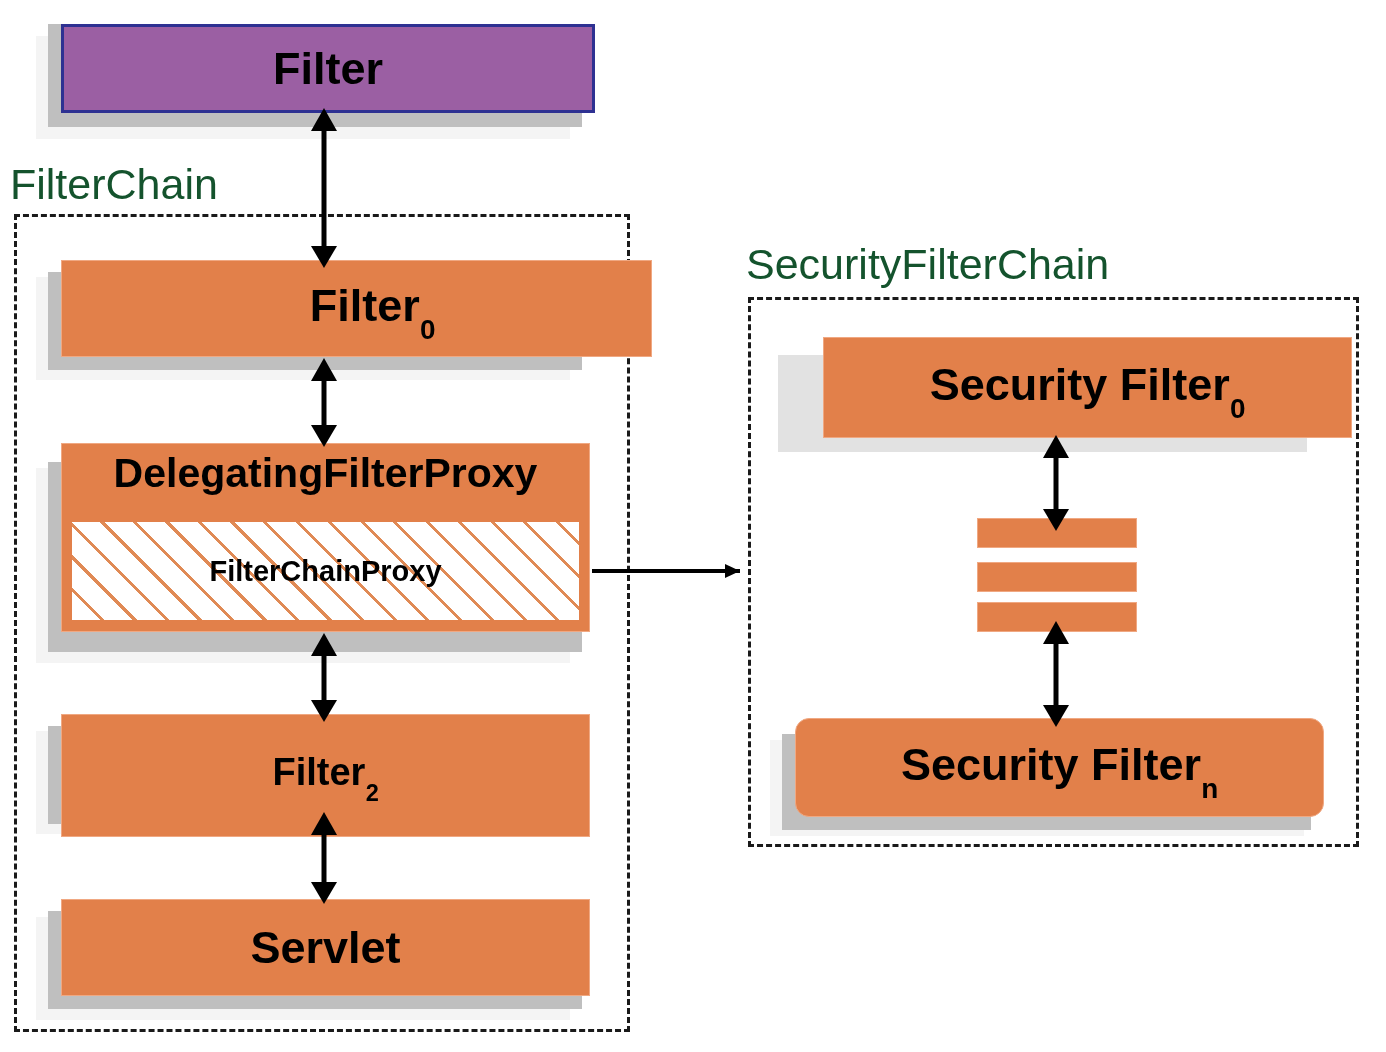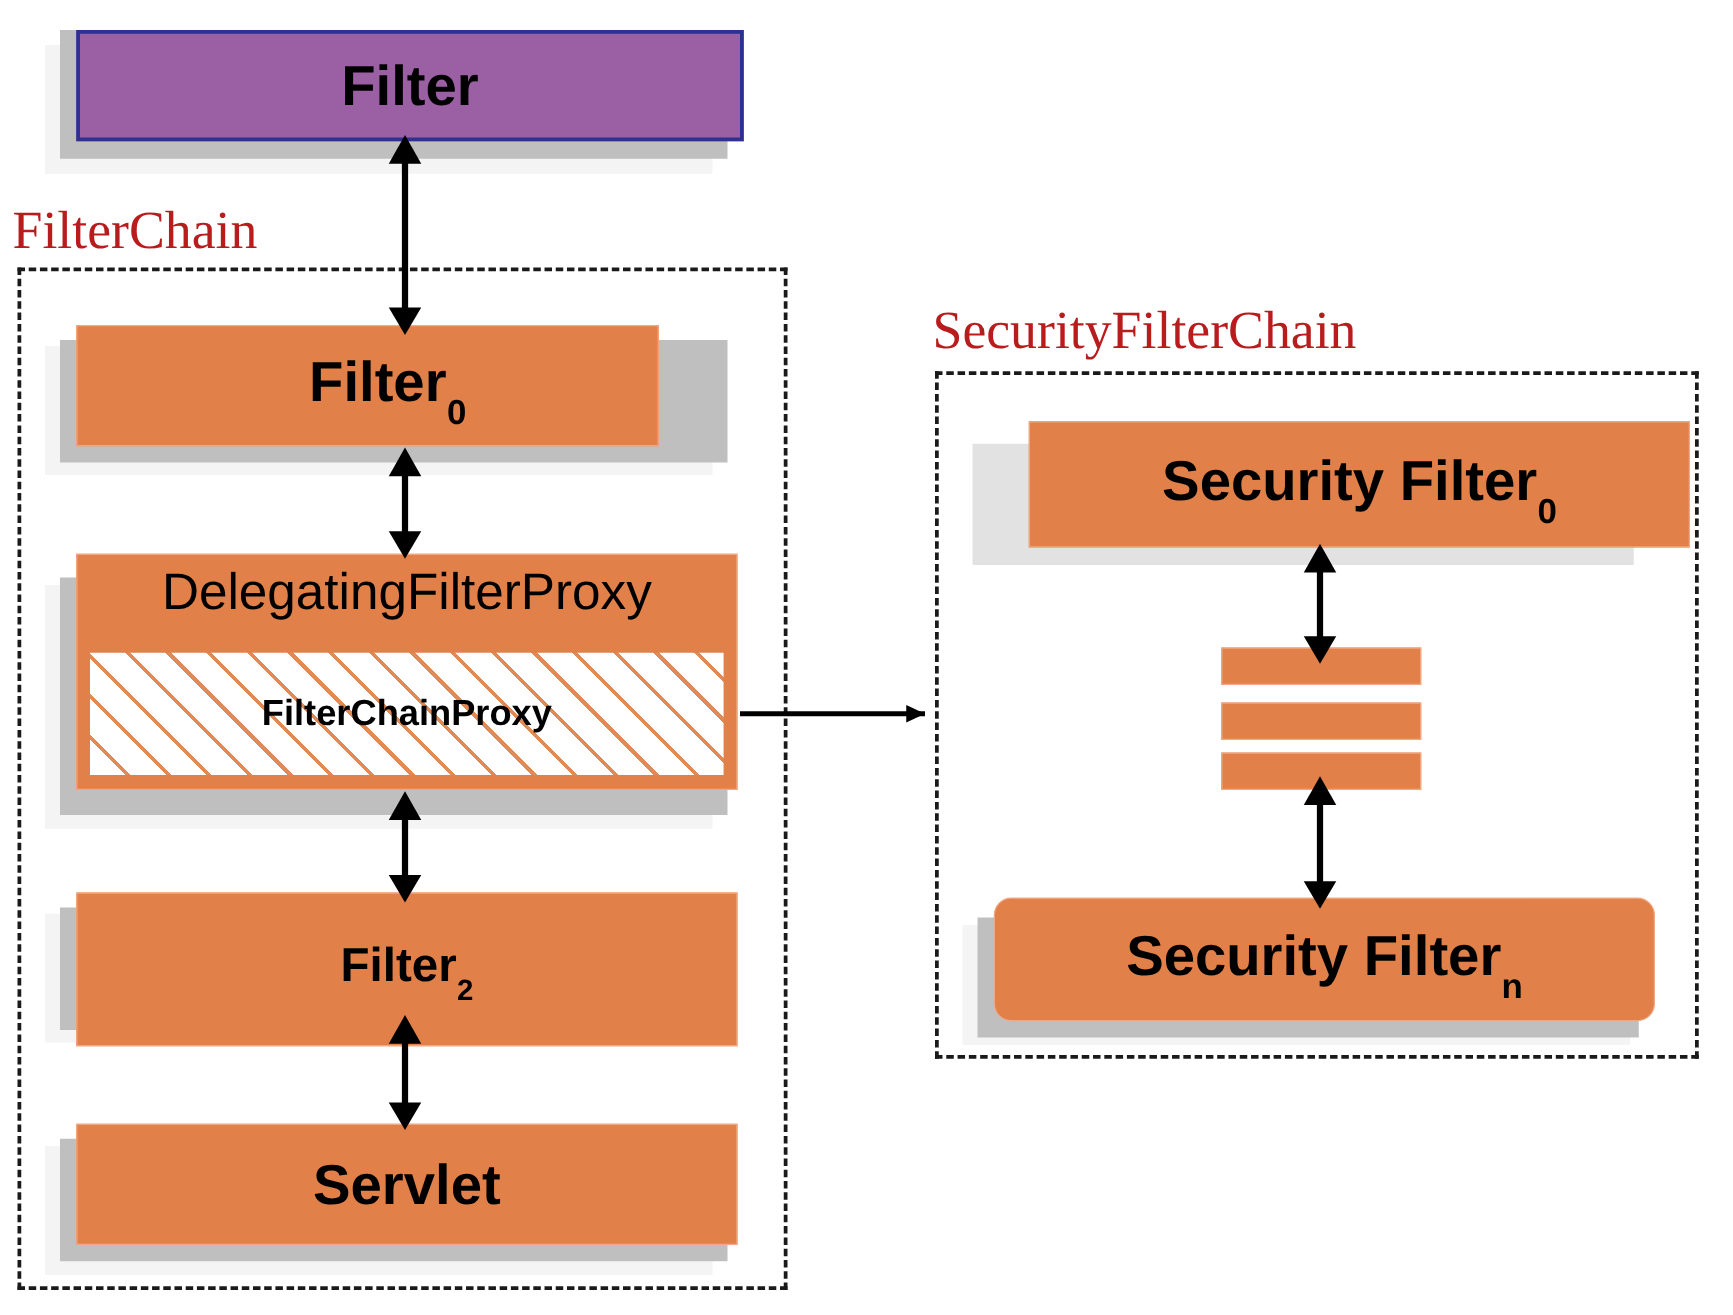--- a/index.html
+++ b/index.html
@@ -18,24 +18,24 @@
 
   
   .group-box {
     position: absolute;
     border: 3px dashed #1a1a1a;
     box-sizing: border-box;
     background: transparent;
   }
   .group-label {
     position: absolute;
-    font-family: Liberation Serif, serif;
+    font-family: Liberation Sans, sans-serif;
     font-size: 43px;
     font-weight: 400;
-    color: #b91c1c;
+    color: #14532d;
     white-space: nowrap;
     line-height: 1;
   }
 
   
   .node {
     position: absolute;
     box-sizing: border-box;
     display: flex;
     align-items: center;
@@ -91,21 +91,21 @@
     border: 1px solid #f0a882;
     box-sizing: border-box;
     z-index: 6;
   }
   .dfp-title {
     position: absolute;
     left: 0; right: 0;
     top: 8px;
     text-align: center;
     font-family: "Liberation Sans", sans-serif;
-    font-weight: normal;
+    font-weight: bold;
     font-size: 41px;
     color: #000;
     white-space: nowrap;
     line-height: 1.05;
   }
   .fcp-inner {
     position: absolute;
     box-sizing: border-box;
     background:
       repeating-linear-gradient(
@@ -159,21 +159,21 @@
   <div class="group-box" style="left:748px; top:297px; width:611px; height:550px;"></div>
 
   <div class="shadow-light" style="left:36px; top:36px; width:534px; height:103px;"></div>
   <div class="shadow-dark" style="left:48px; top:24px; width:534px; height:103px;"></div>
   <div class="node purple" style="left:61px; top:24px; width:534px; height:89px; font-size:45px;">
     <span class="label-text">Filter</span>
   </div>
 
   <div class="shadow-light" style="left:36px; top:277px; width:534px; height:103px;"></div>
   <div class="shadow-dark" style="left:48px; top:272px; width:534px; height:98px;"></div>
-  <div class="node orange" style="left:61px; top:260px; width:466px; height:97px; font-size:45px;padding-left:32px;">
+  <div class="node orange" style="left:61px; top:260px; width:591px; height:97px; font-size:45px;padding-left:32px;">
     <span class="label-text"><span>Filter</span><span class="sub">0</span></span>
   </div>
 
   <div class="shadow-light" style="left:36px; top:468px; width:534px; height:195px;"></div>
   <div class="shadow-dark" style="left:48px; top:462px; width:534px; height:190px;"></div>
 
   <div class="dfp-outer" style="left:61px; top:443px; width:529px; height:189px;">
     <div class="dfp-title">DelegatingFilterProxy</div>
     <div class="fcp-inner" style="left:8px; top:76px; right:8px; bottom:9px;">
       <span class="label-text">FilterChainProxy</span>

